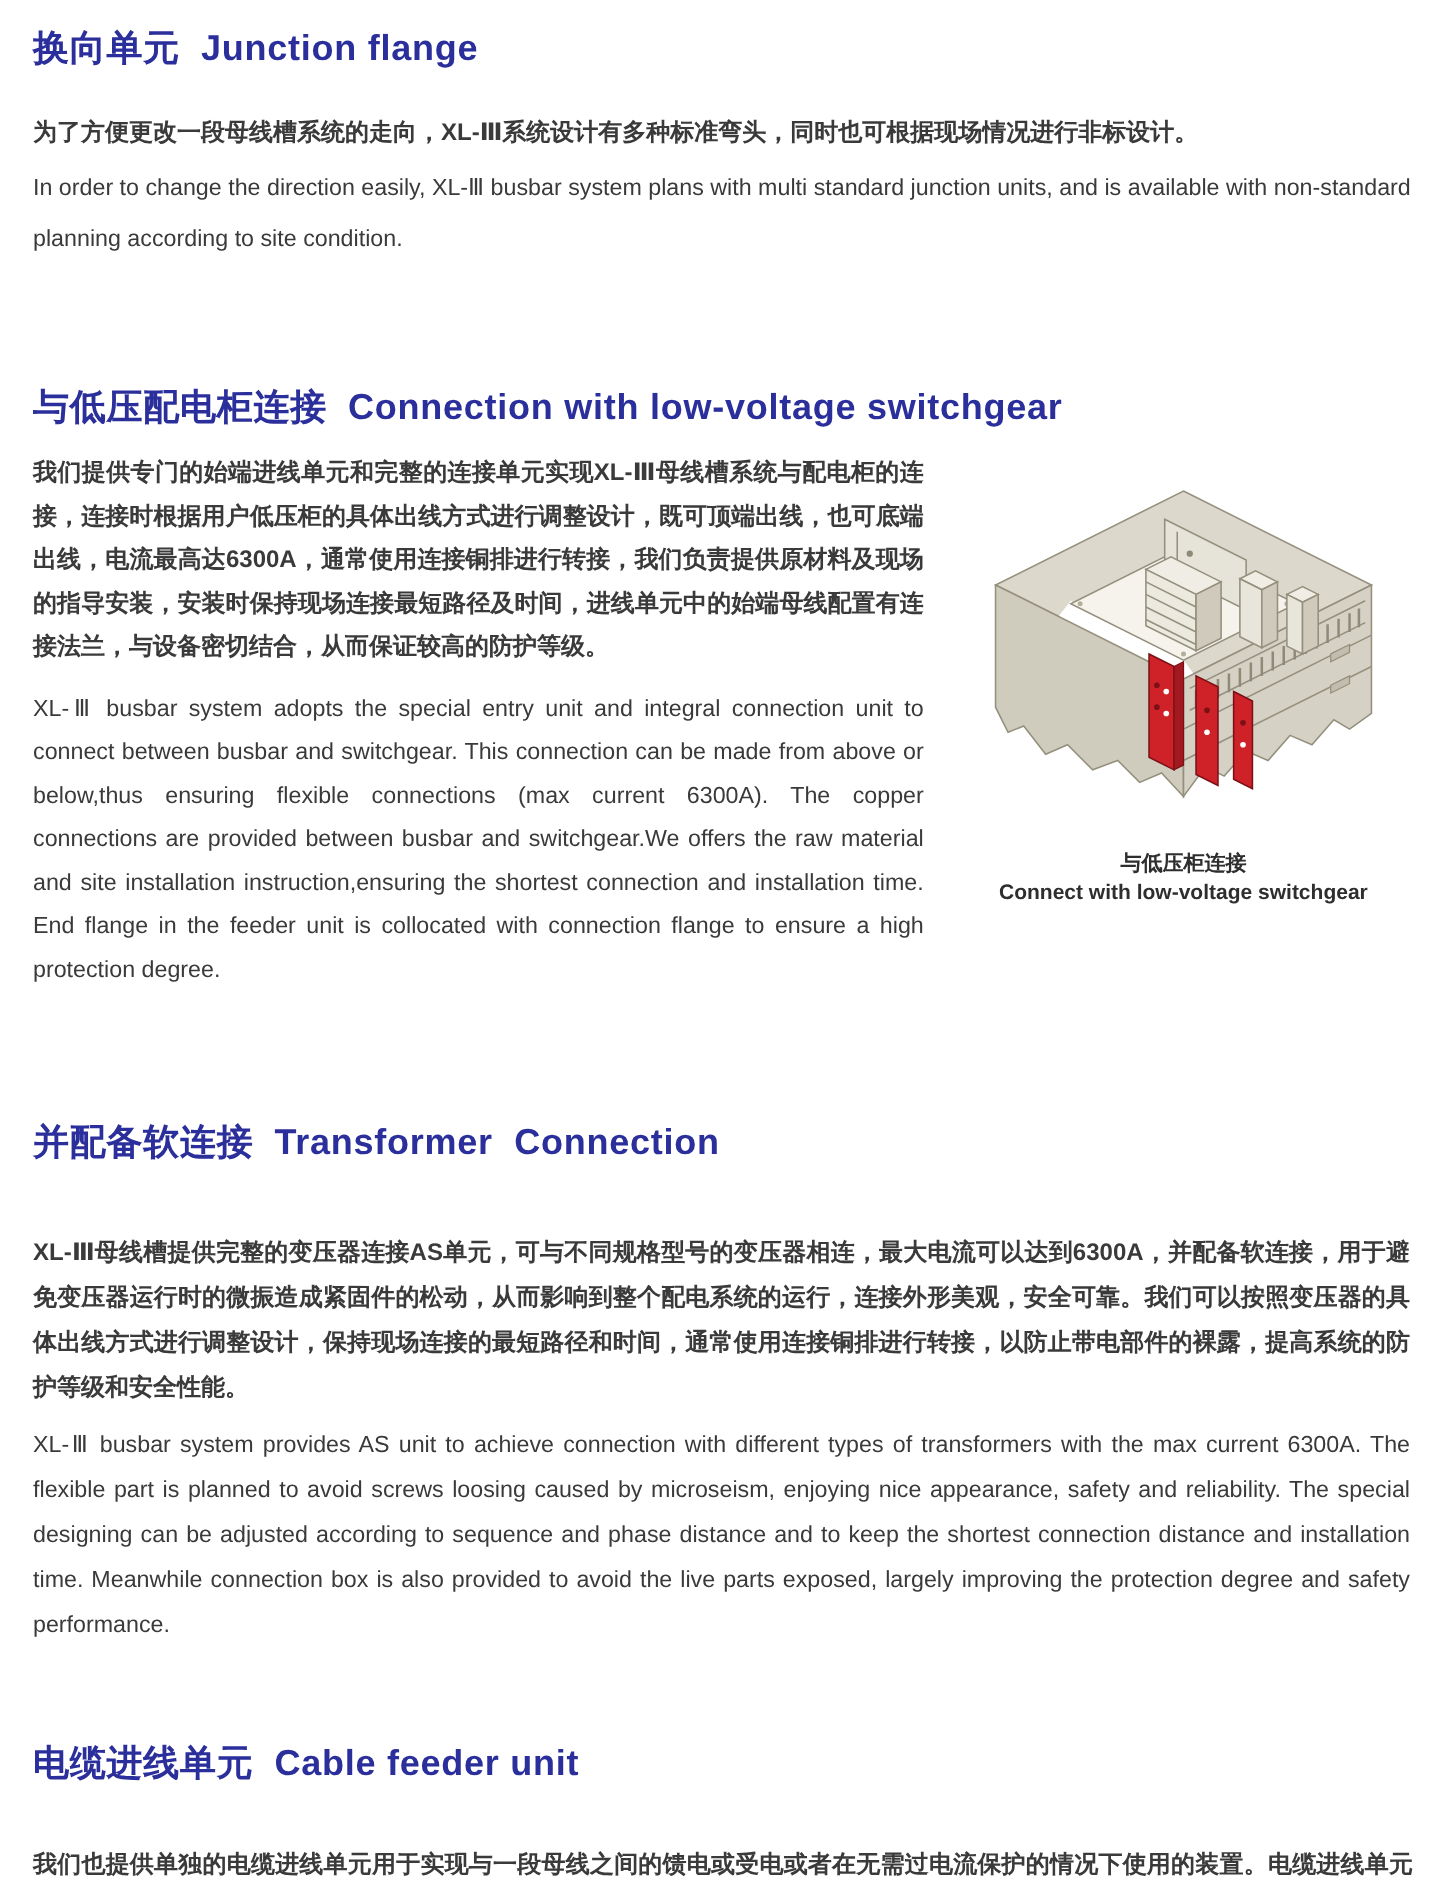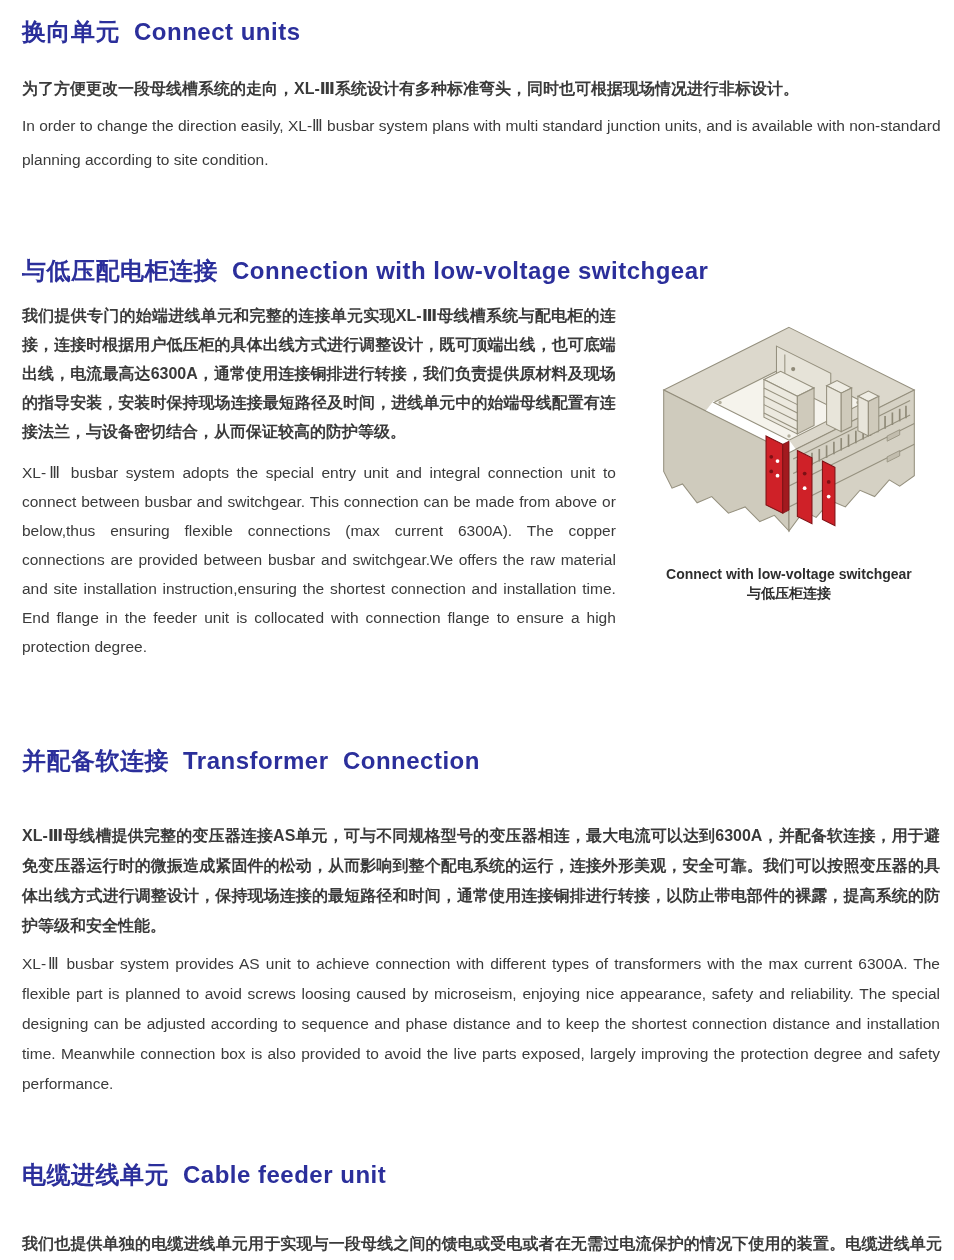--- a/index.html
+++ b/index.html
@@ -70,21 +70,21 @@
   .sec4 .para-zh { margin-top: 38px; line-height: 30px; width: 920px; }
 
   svg .outline { stroke: #95907e; stroke-width: 1; }
 </style>
 </head>
 <body>
 
 <div class="page">
 
   <section class="sec1">
-    <h2 class="sec-heading"><span class="zh">换向单元</span><span class="en">Connect units</span></h2>
+    <h2 class="sec-heading"><span class="zh">换向单元</span><span class="en">Junction flange</span></h2>
     <p class="para-zh">为了方便更改一段母线槽系统的走向，XL-Ⅲ系统设计有多种标准弯头，同时也可根据现场情况进行非标设计。</p>
     <p class="para-en">In order to change the direction easily, XL-Ⅲ busbar system plans with multi standard junction units, and is available with non-standard planning according to site condition.</p>
   </section>
 
   <section class="sec2">
     <h2 class="sec-heading"><span class="zh">与低压配电柜连接</span><span class="en">Connection with low-voltage switchgear</span></h2>
     <div class="sec2-row">
       <div class="sec2-text">
         <p class="para-zh">我们提供专门的始端进线单元和完整的连接单元实现XL-Ⅲ母线槽系统与配电柜的连接，连接时根据用户低压柜的具体出线方式进行调整设计，既可顶端出线，也可底端出线，电流最高达6300A，通常使用连接铜排进行转接，我们负责提供原材料及现场的指导安装，安装时保持现场连接最短路径及时间，进线单元中的始端母线配置有连接法兰，与设备密切结合，从而保证较高的防护等级。</p>
         <p class="para-en">XL-Ⅲ busbar system adopts the special entry unit and integral connection unit to connect between busbar and switchgear. This connection can be made from above or below,thus ensuring flexible connections (max current 6300A). The copper connections are provided between busbar and switchgear.We offers the raw material and site installation instruction,ensuring the shortest connection and installation time. End flange in the feeder unit is collocated with connection flange to ensure a high protection degree.</p>
@@ -163,22 +163,22 @@
           </g>
 
           <polygon class="outline" points="166,64 176,59 190,66 180,71" fill="#efede4"></polygon>
           <polygon class="outline" points="166,64 180,71 180,108 166,101" fill="#e8e5da"></polygon>
           <polygon class="outline" points="180,71 190,66 190,103 180,108" fill="#cfcabb"></polygon>
           <polygon class="outline" points="196,74 206,69 216,74 206,79" fill="#efede4"></polygon>
           <polygon class="outline" points="196,74 206,79 206,112 196,107" fill="#e8e5da"></polygon>
           <polygon class="outline" points="206,79 216,74 216,107 206,112" fill="#cfcabb"></polygon>
         </svg>
         <figcaption class="fig-caption">
+          <div>与低压柜连接</div>
           <div>Connect with low-voltage switchgear</div>
-          <div>与低压柜连接</div>
         </figcaption>
       </figure>
     </div>
   </section>
 
   <section class="sec3">
     <h2 class="sec-heading"><span class="zh">并配备软连接</span><span class="en">Transformer  Connection</span></h2>
     <p class="para-zh">XL-Ⅲ母线槽提供完整的变压器连接AS单元，可与不同规格型号的变压器相连，最大电流可以达到6300A，并配备软连接，用于避免变压器运行时的微振造成紧固件的松动，从而影响到整个配电系统的运行，连接外形美观，安全可靠。我们可以按照变压器的具体出线方式进行调整设计，保持现场连接的最短路径和时间，通常使用连接铜排进行转接，以防止带电部件的裸露，提高系统的防护等级和安全性能。</p>
     <p class="para-en">XL-Ⅲ busbar system provides AS unit to achieve connection with different types of transformers with the max current 6300A. The flexible part is planned to avoid screws loosing caused by microseism, enjoying nice appearance, safety and reliability. The special designing can be adjusted according to sequence and phase distance and to keep the shortest connection distance and installation time. Meanwhile connection box is also provided to avoid the live parts exposed, largely improving the protection degree and safety performance.</p>
   </section>

